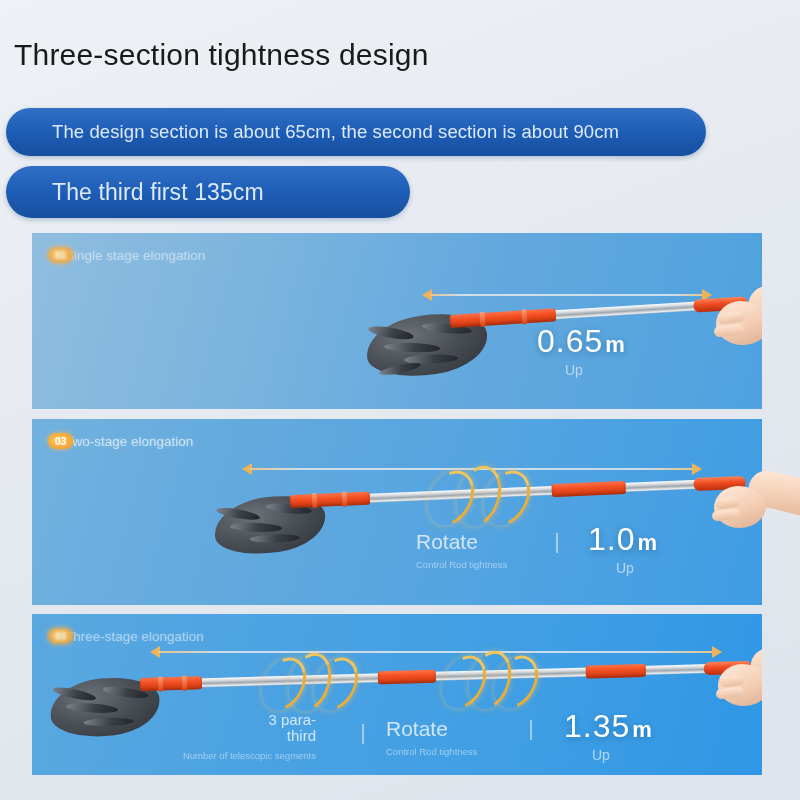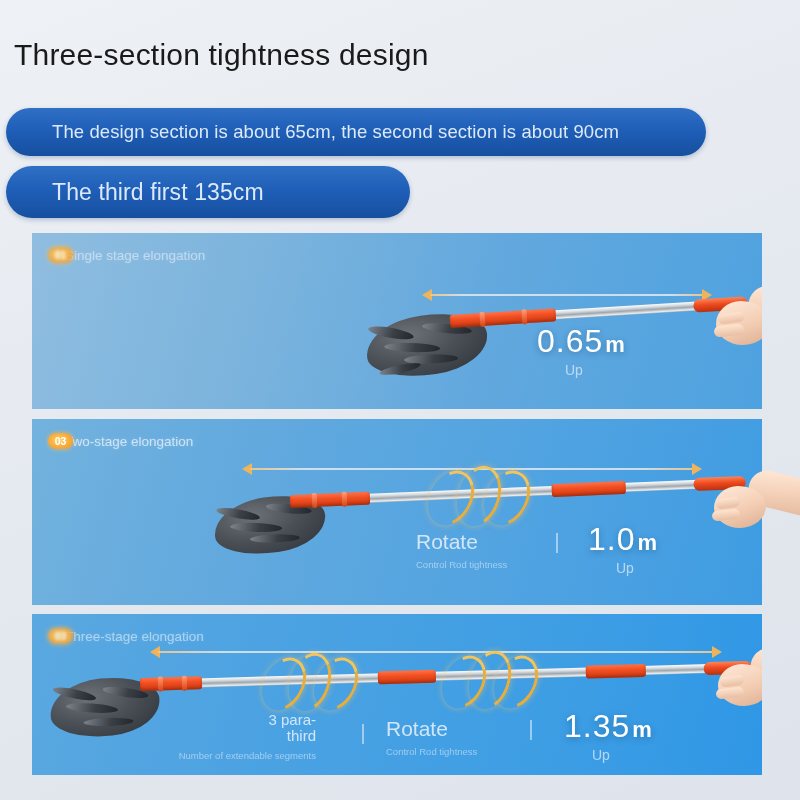--- a/index.html
+++ b/index.html
@@ -276,21 +276,21 @@
   </div>
   <div class="spiral" style="left:412px;top:36px;width:102px;height:62px;">
     <div class="coil" style="left:0px;top:4px;width:34px;height:50px;transform:rotate(28deg);"></div>
     <div class="coil" style="left:26px;top:0px;width:34px;height:54px;transform:rotate(18deg);"></div>
     <div class="coil" style="left:52px;top:4px;width:34px;height:50px;transform:rotate(28deg);"></div>
   </div>
 
   <div class="cap" style="left:188px;top:98px;text-align:right;width:96px;">
     <div class="big" style="font-size:15px;">3 para-</div>
     <div class="big" style="font-size:15px;">third</div>
-    <div class="small" style="margin-left:-60px;">Number of extendable segments</div>
+    <div class="small" style="margin-left:-60px;">Number of telescopic segments</div>
   </div>
   <div class="divider" style="left:330px;top:110px;"></div>
 
   <div class="cap" style="left:354px;top:104px;">
     <div class="big">Rotate</div>
     <div class="small">Control Rod tightness</div>
   </div>
   <div class="divider" style="left:498px;top:106px;"></div>
 
   <div class="measure" style="left:524px;top:96px;margin-left:8px;">

